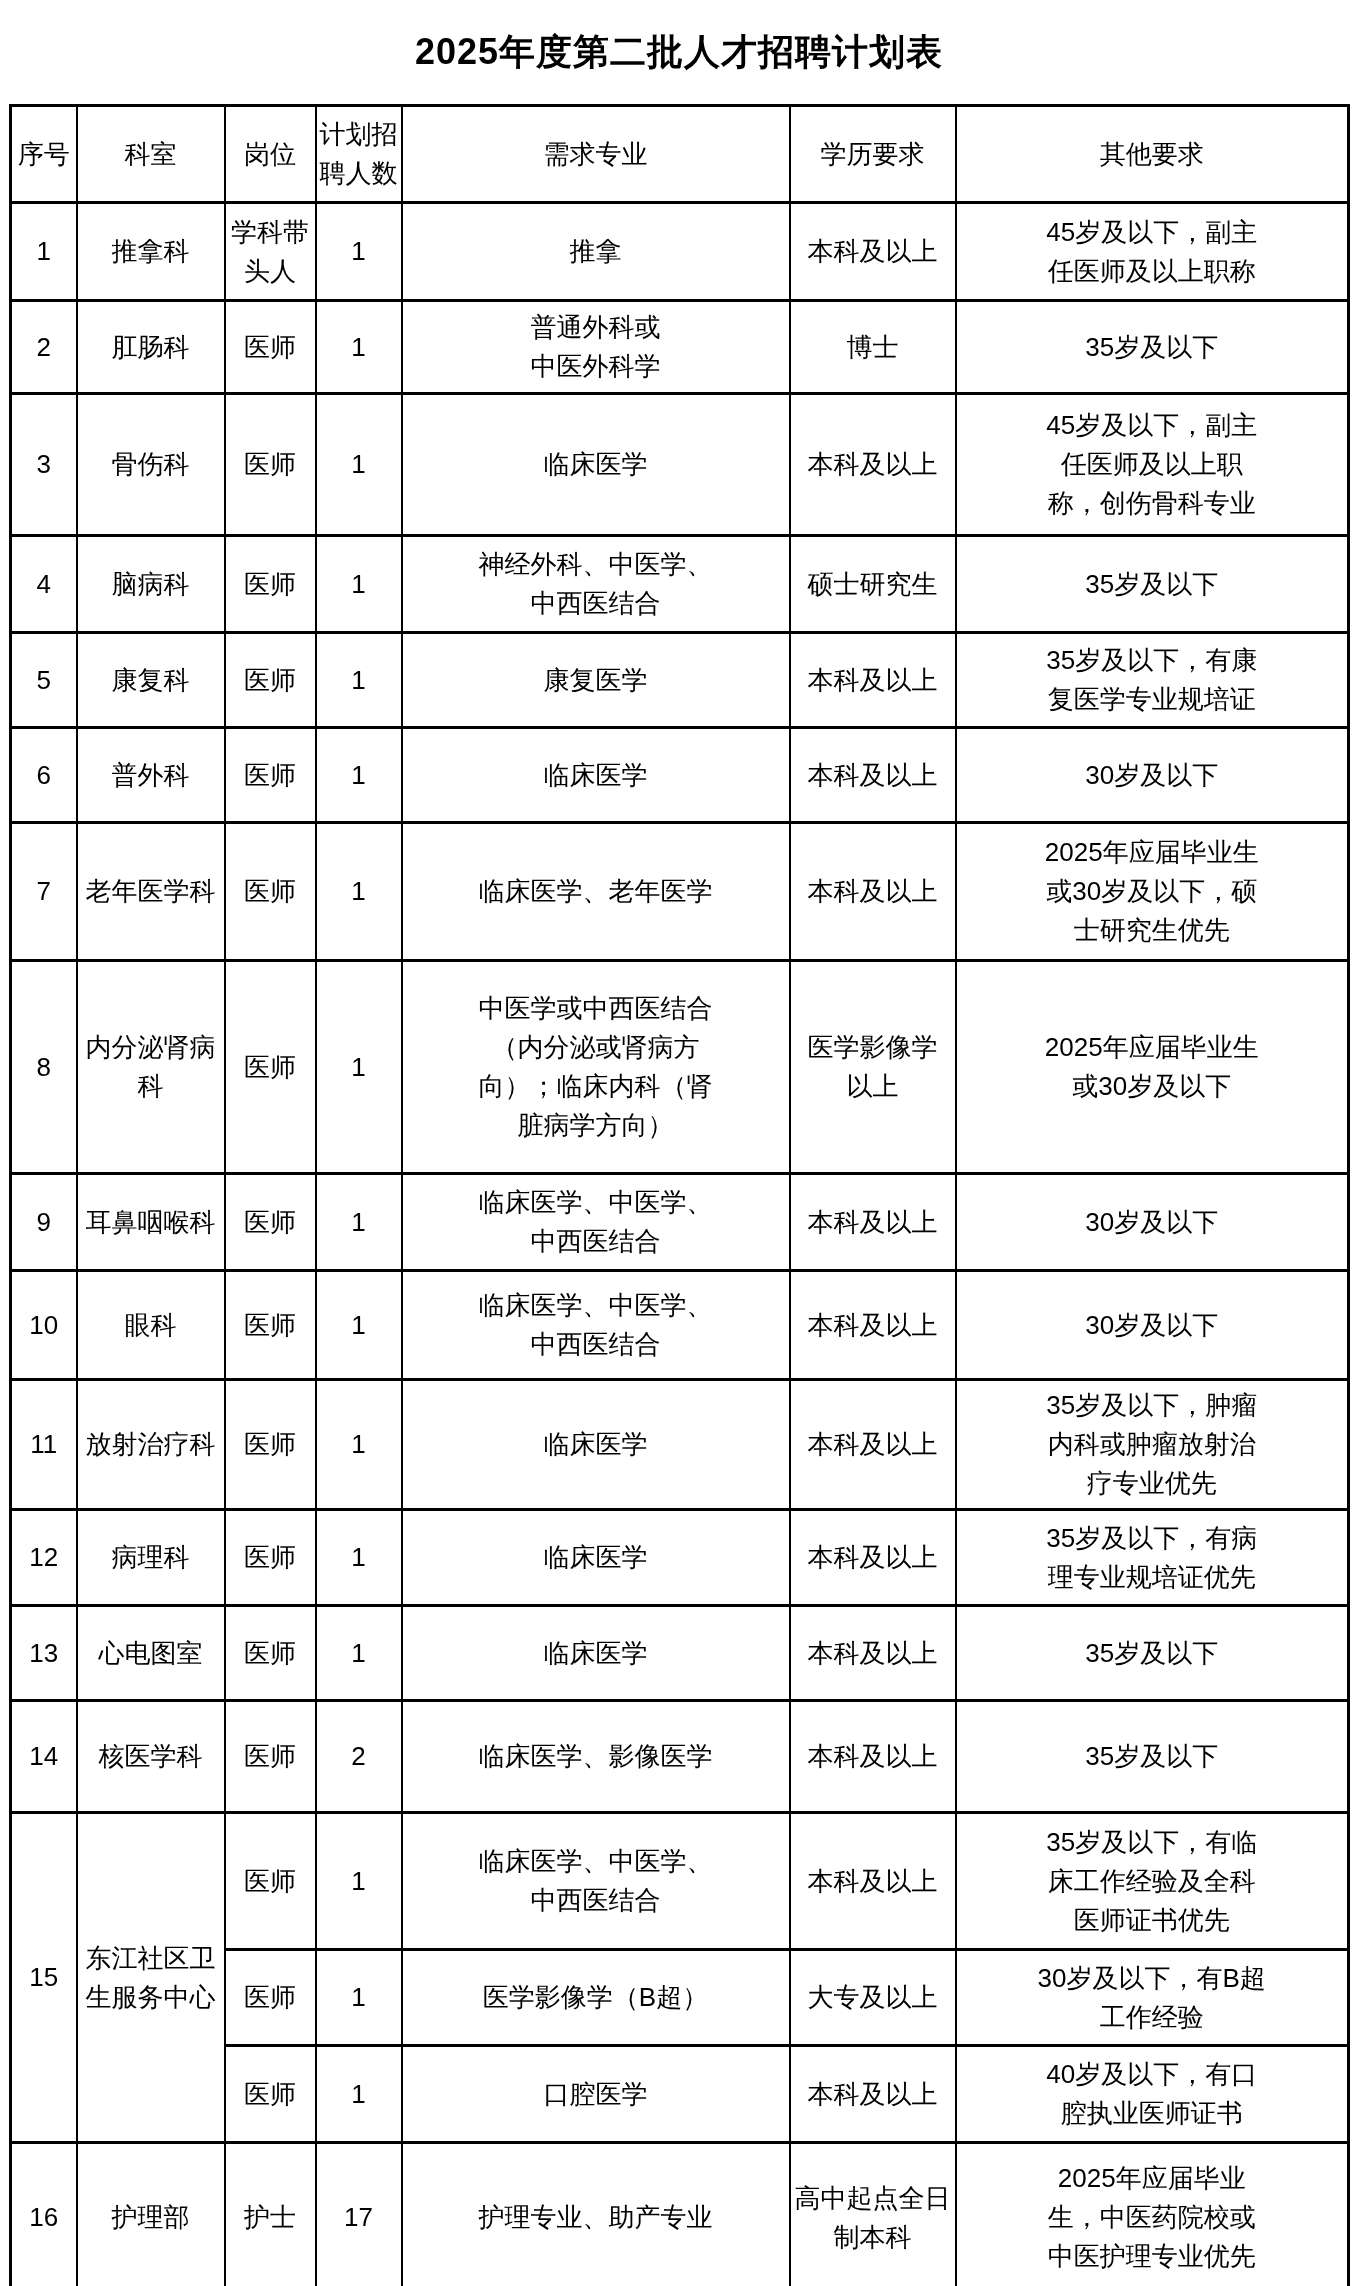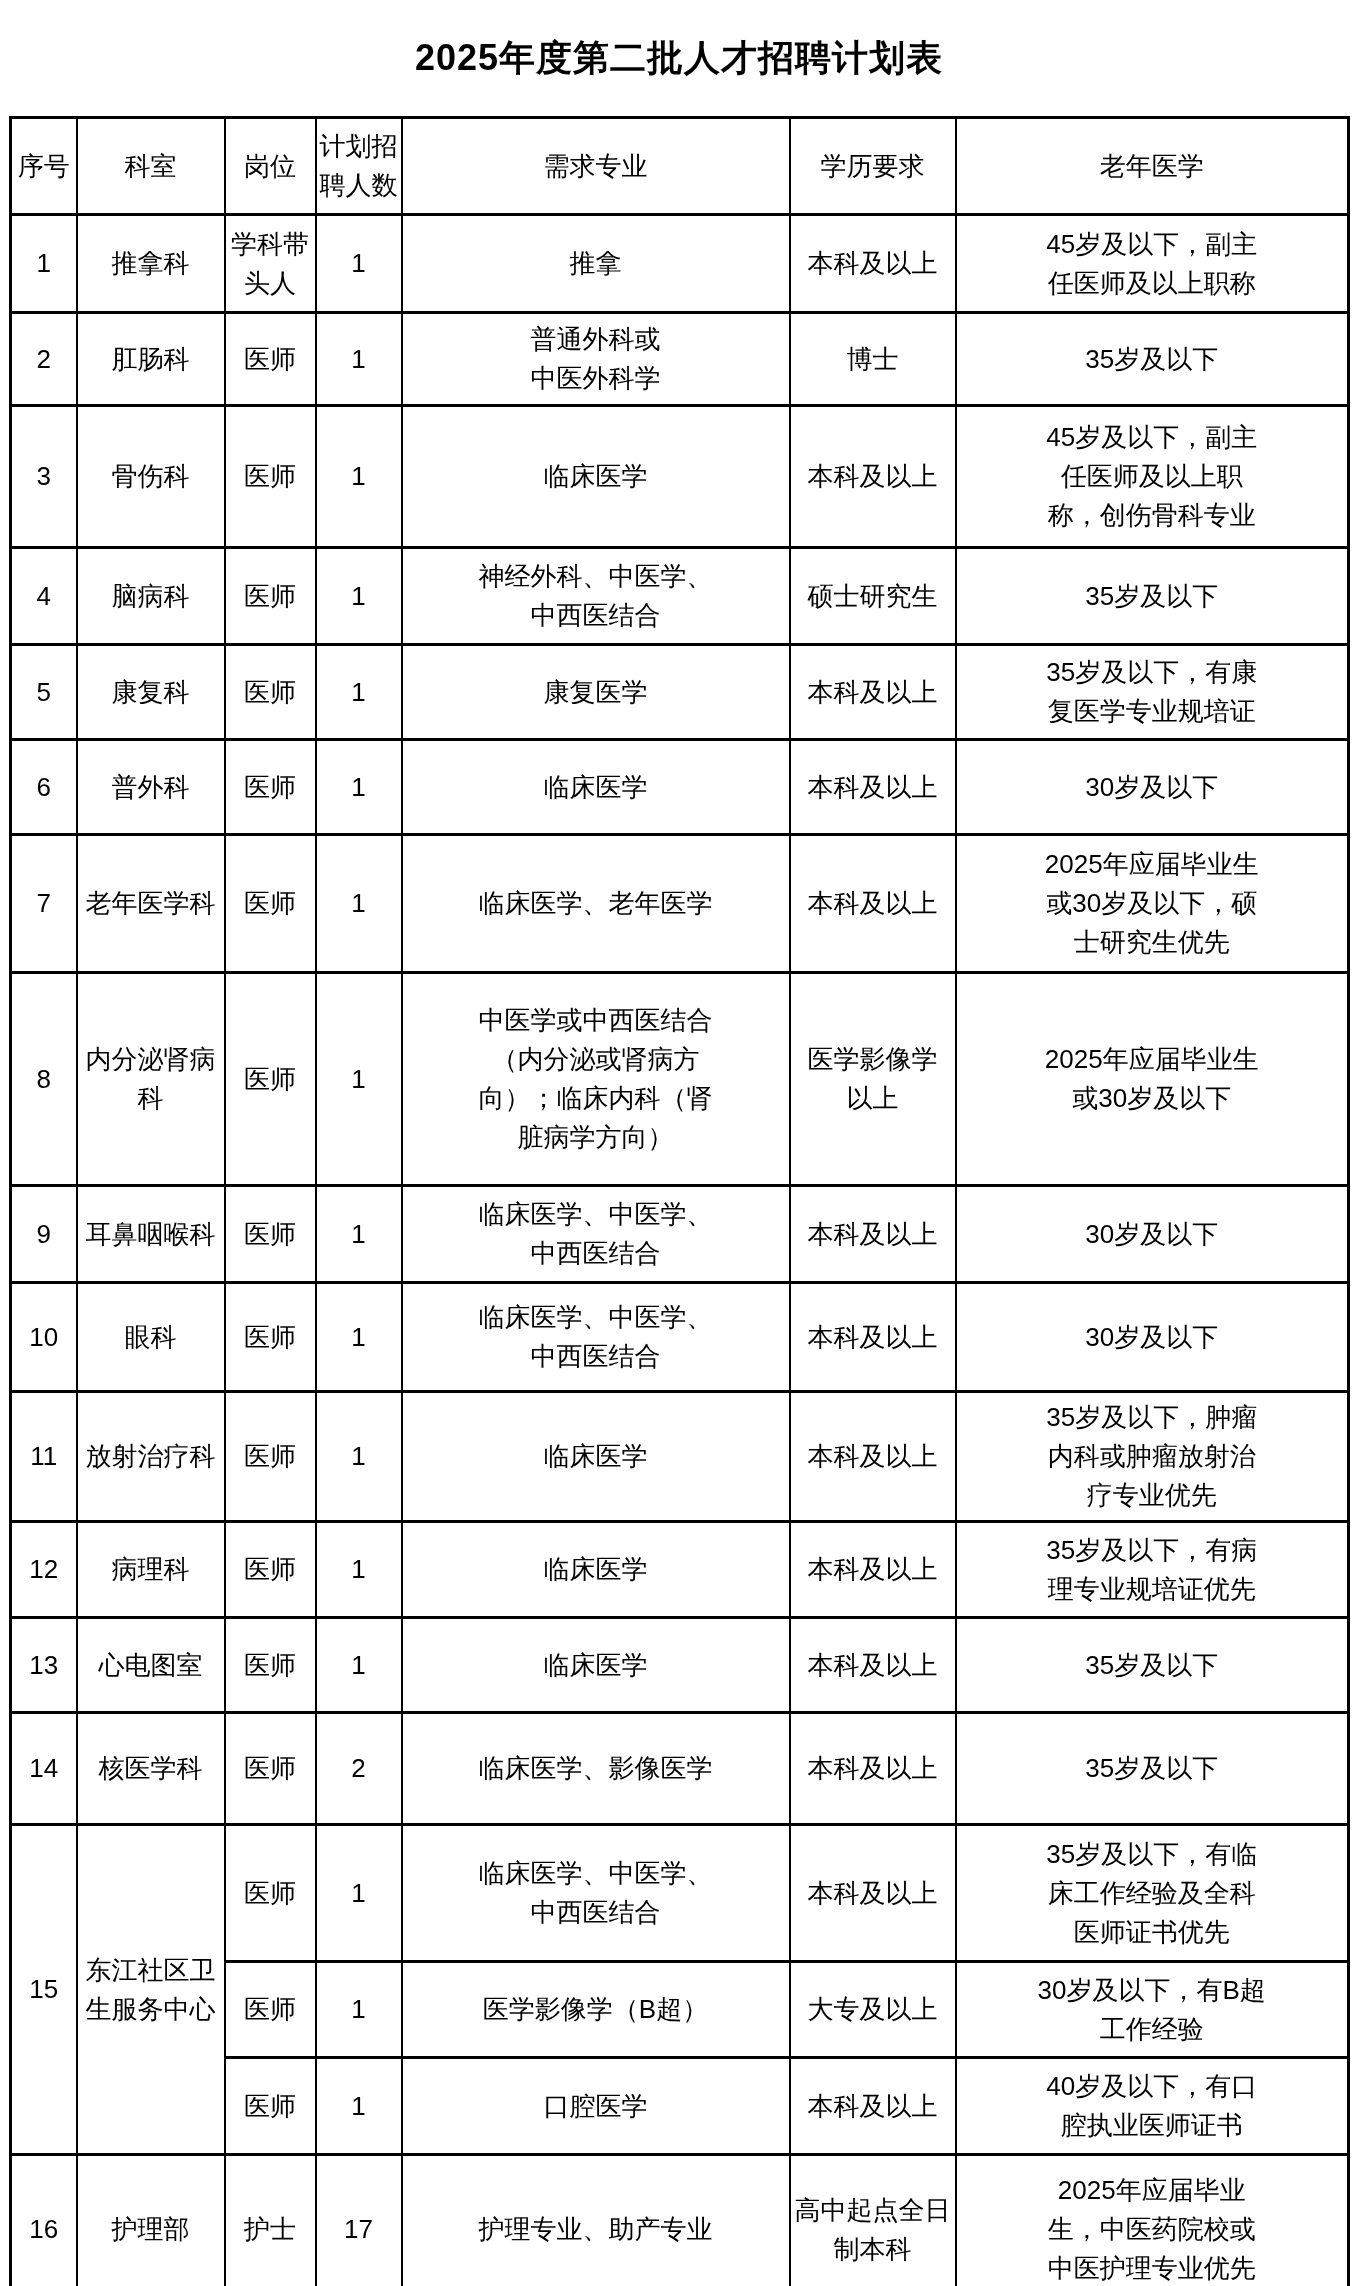--- a/index.html
+++ b/index.html
@@ -5,21 +5,21 @@
   * { box-sizing: border-box; }
   html, body {
     margin: 0; padding: 0; background: #ffffff;
   }
   body {
     width: 1358px; height: 2286px;
     font-family: "Liberation Sans", "DejaVu Sans", sans-serif;
     color: #000000;
   }
   .page-title {
-    height: 116px;
+    height: 104px;
     display: flex; align-items: center; justify-content: center;
     font-size: 36px; font-weight: 700; letter-spacing: 1px;
   }
   table.recruit {
     border-collapse: collapse;
     table-layout: fixed;
     margin-left: 9px;
     width: 1341px;
     border: 3px solid #000;
   }
@@ -55,21 +55,21 @@
   </colgroup>
   <tbody>
     <tr style="height:97px">
       <th>序号</th>
       <th>科室</th>
       <th>岗位</th>
       <th>计划招
 聘人数</th>
       <th>需求专业</th>
       <th>学历要求</th>
-      <th>老年医学</th>
+      <th>其他要求</th>
     </tr>
 
     <tr style="height:98px">
       <td>1</td>
       <td>推拿科</td>
       <td>学科带
 头人</td>
       <td>1</td>
       <td>推拿</td>
       <td>本科及以上</td>

